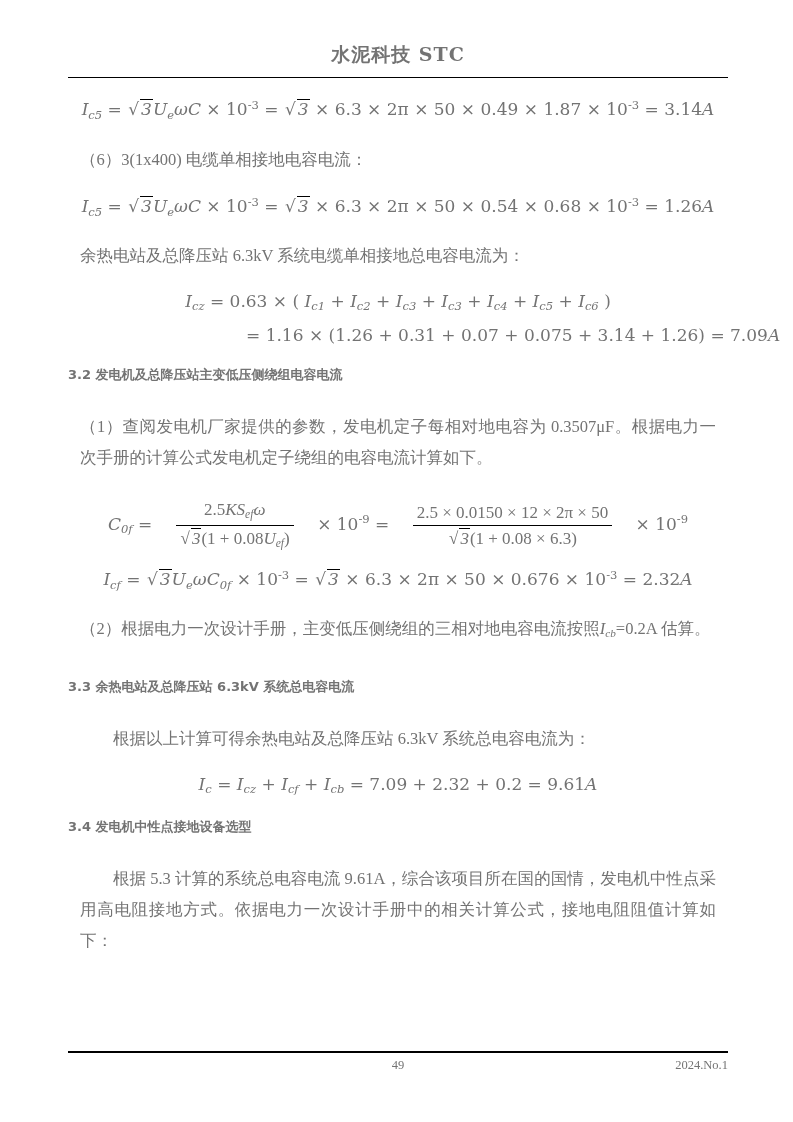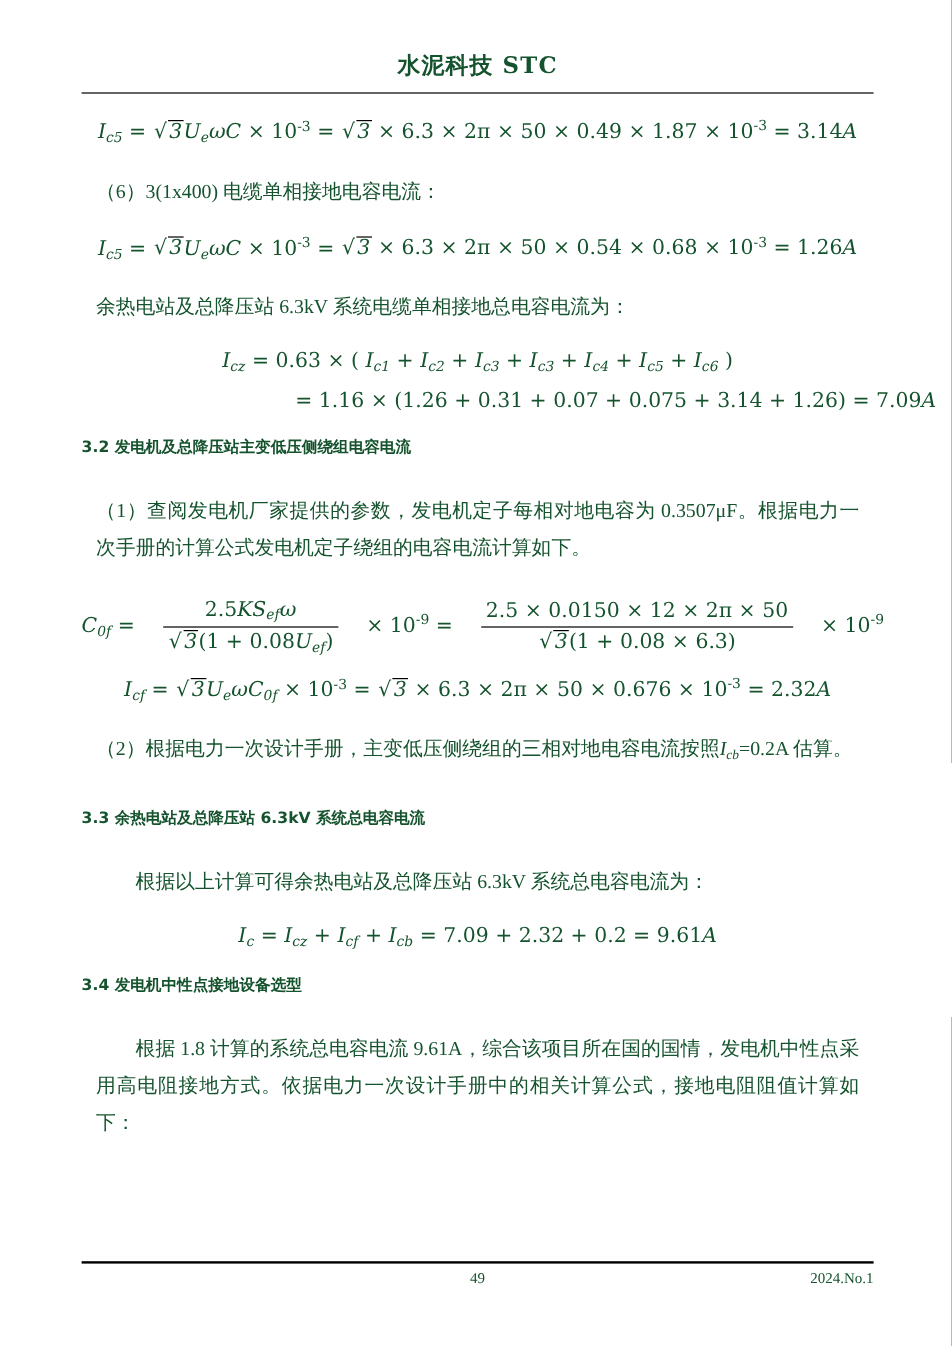--- a/index.html
+++ b/index.html
@@ -7,21 +7,21 @@
     padding: 0;
     background: #808080;
   }
   .page {
     position: relative;
     width: 793px;
     height: 1122px;
     background: #ffffff;
     margin: 0 auto;
     font-family: "Liberation Serif", serif;
-    color: #14532d;
+    color: #737373;
     overflow: hidden;
   }
   .content {
     position: absolute;
     left: 68px;
     top: 0;
     width: 660px;
   }
 
   
@@ -113,20 +113,21 @@
     margin-left: 1px;
     display: inline-block;
     line-height: 1.15;
   }
   .frac {
     display: inline-block;
     vertical-align: middle;
     text-align: center;
     line-height: 1.25;
     margin: 0 18px;
+    font-family: Liberation Serif, serif;
   }
   .frac > .num {
     display: block;
     border-bottom: 1px solid #000;
     padding: 0 4px 2px 4px;
   }
   .frac > .den {
     display: block;
     padding: 2px 4px 0 4px;
   }
@@ -260,21 +261,21 @@
       <div class="formula">
         <span class="it">I</span><sub>c</sub>
         <span class="up"> = </span><span class="it">I</span><sub>cz</sub>
         <span class="up"> + </span><span class="it">I</span><sub>cf</sub>
         <span class="up"> + </span><span class="it">I</span><sub>cb</sub>
         <span class="up">= 7.09 + 2.32 + 0.2 = 9.61</span><span class="it">A</span>
       </div>
 
       <div class="heading">3.4 发电机中性点接地设备选型</div>
 
-      <div class="para indent">根据 1.8 计算的系统总电容电流 9.61A，综合该项目所在国的国情，发电机中性点采用高电阻接地方式。依据电力一次设计手册中的相关计算公式，接地电阻阻值计算如下：</div>
+      <div class="para indent">根据 5.3 计算的系统总电容电流 9.61A，综合该项目所在国的国情，发电机中性点采用高电阻接地方式。依据电力一次设计手册中的相关计算公式，接地电阻阻值计算如下：</div>
 
     </div>
   </div>
 
   <div class="footer-rule"></div>
   <div class="footer">
     <span class="footer-page">49</span>
     <span class="footer-issue">2024.No.1</span>
   </div>
 

